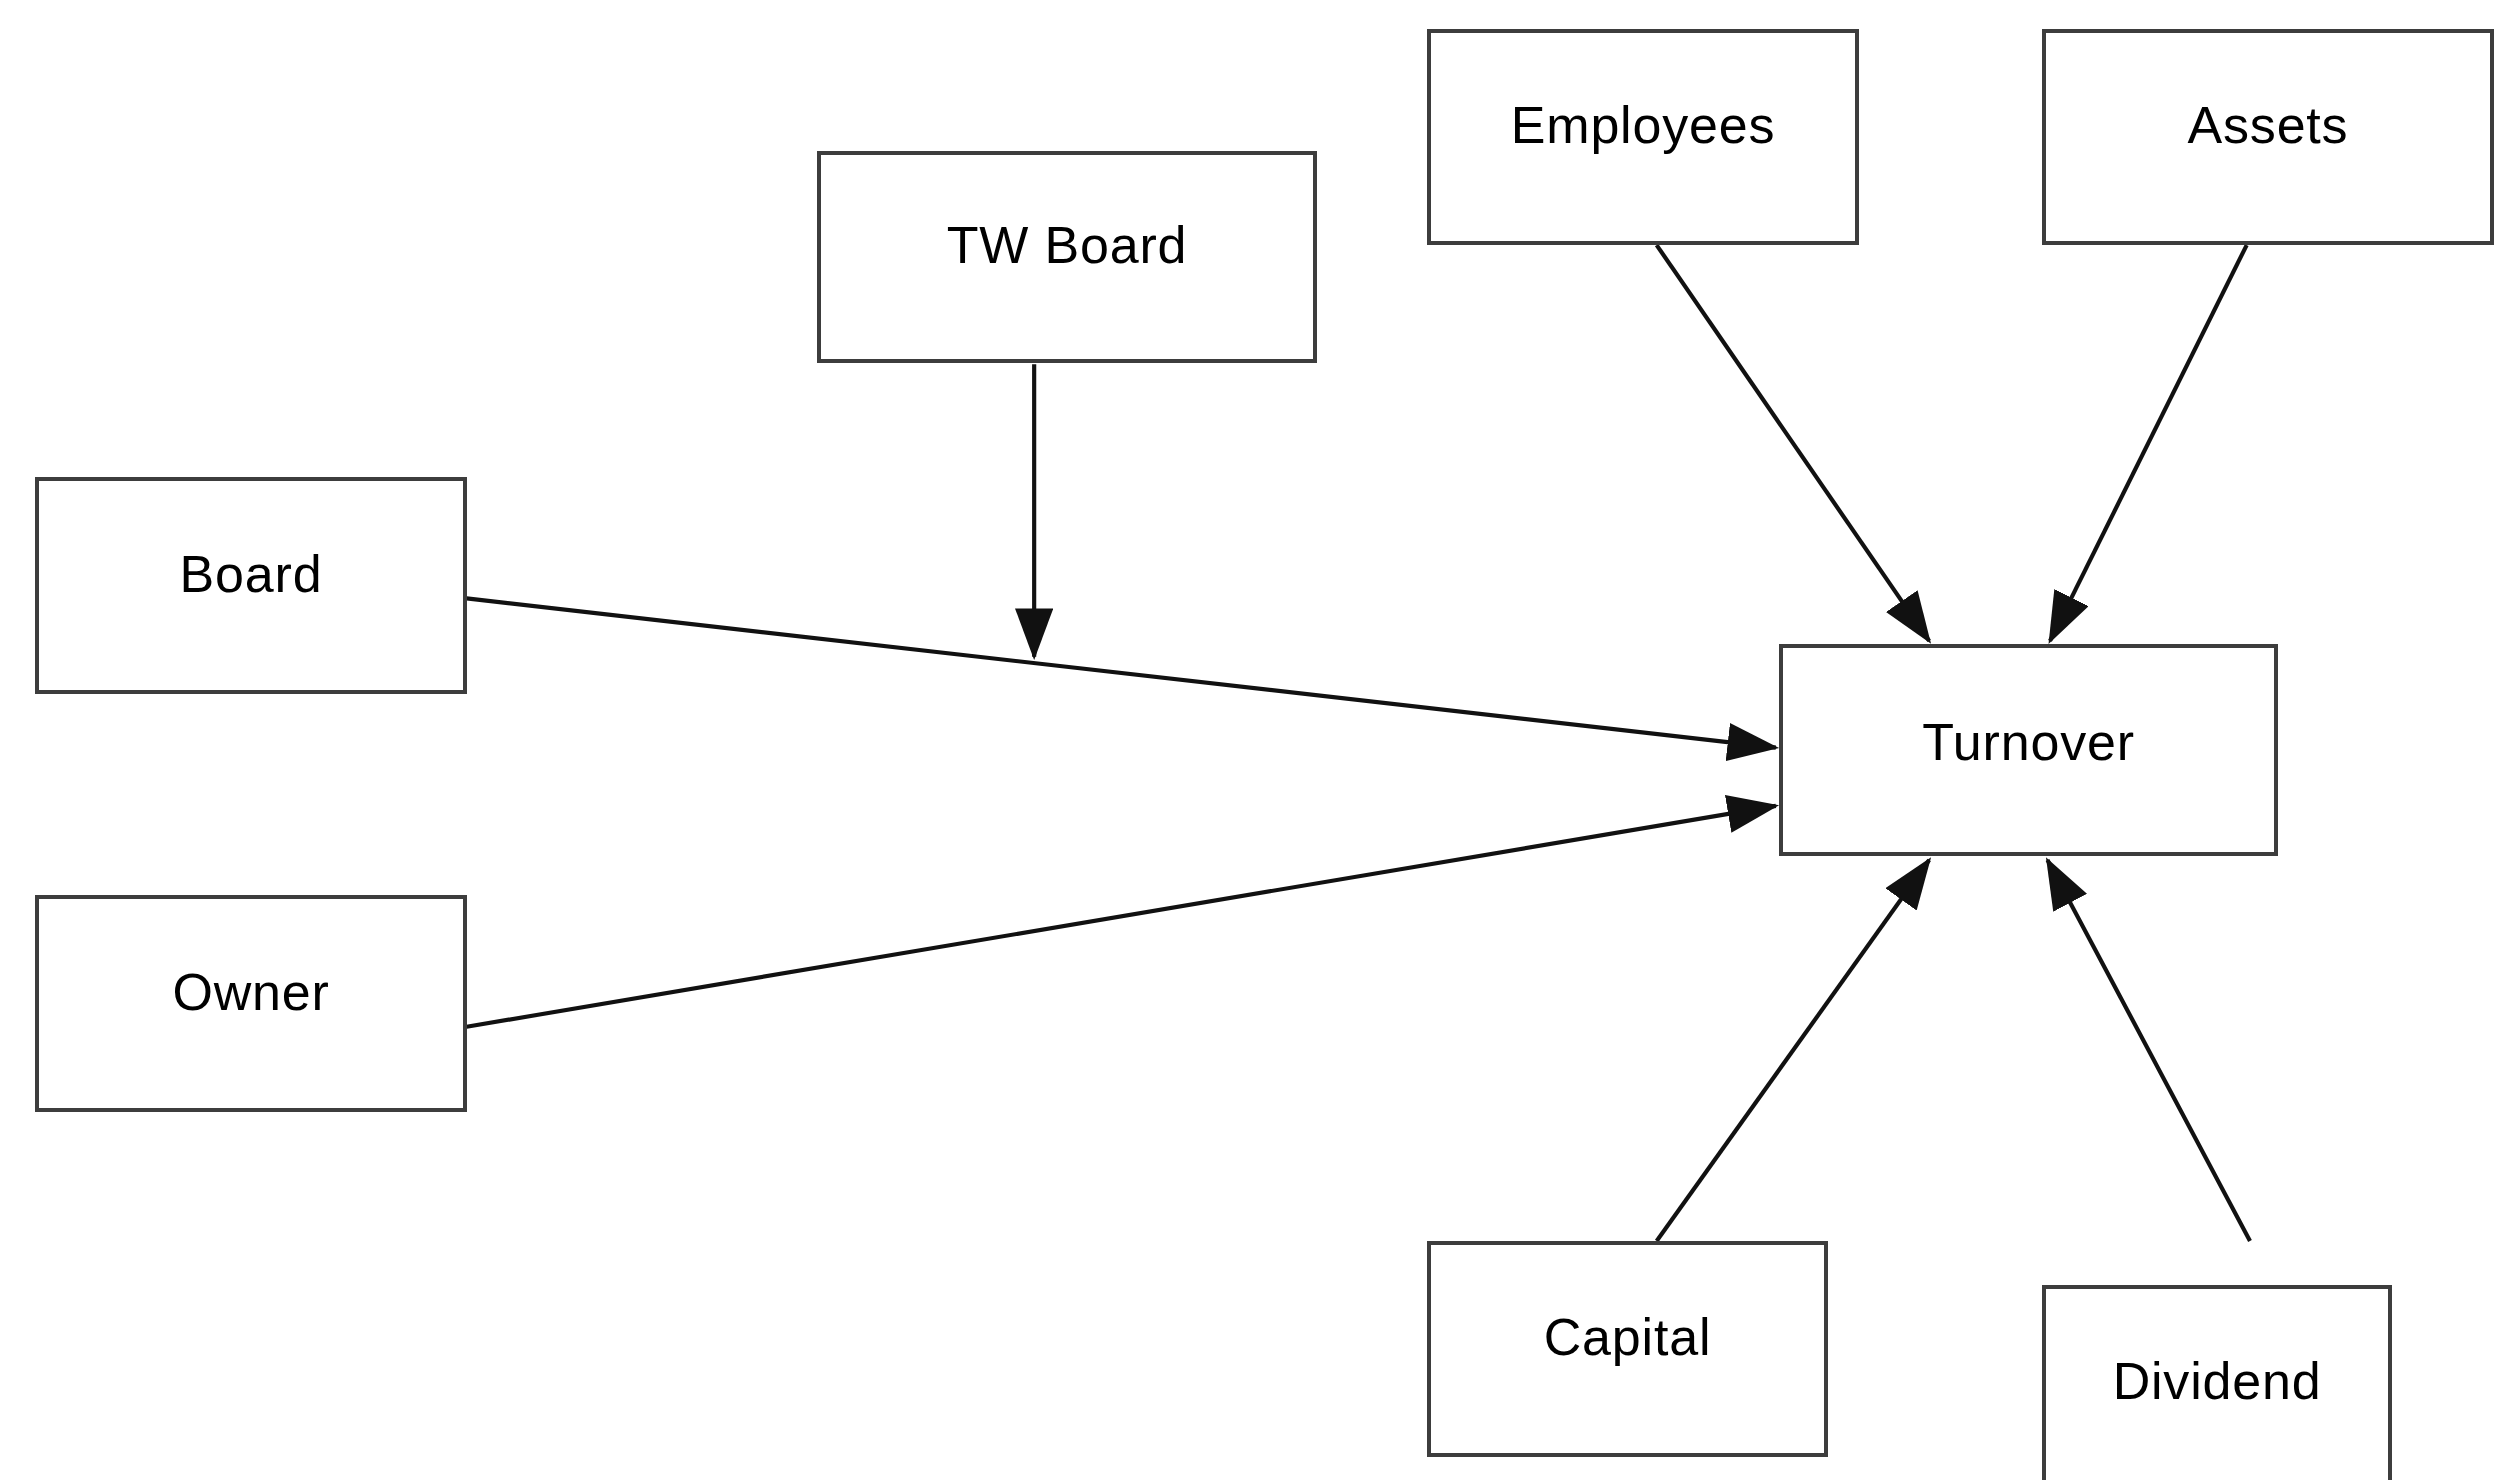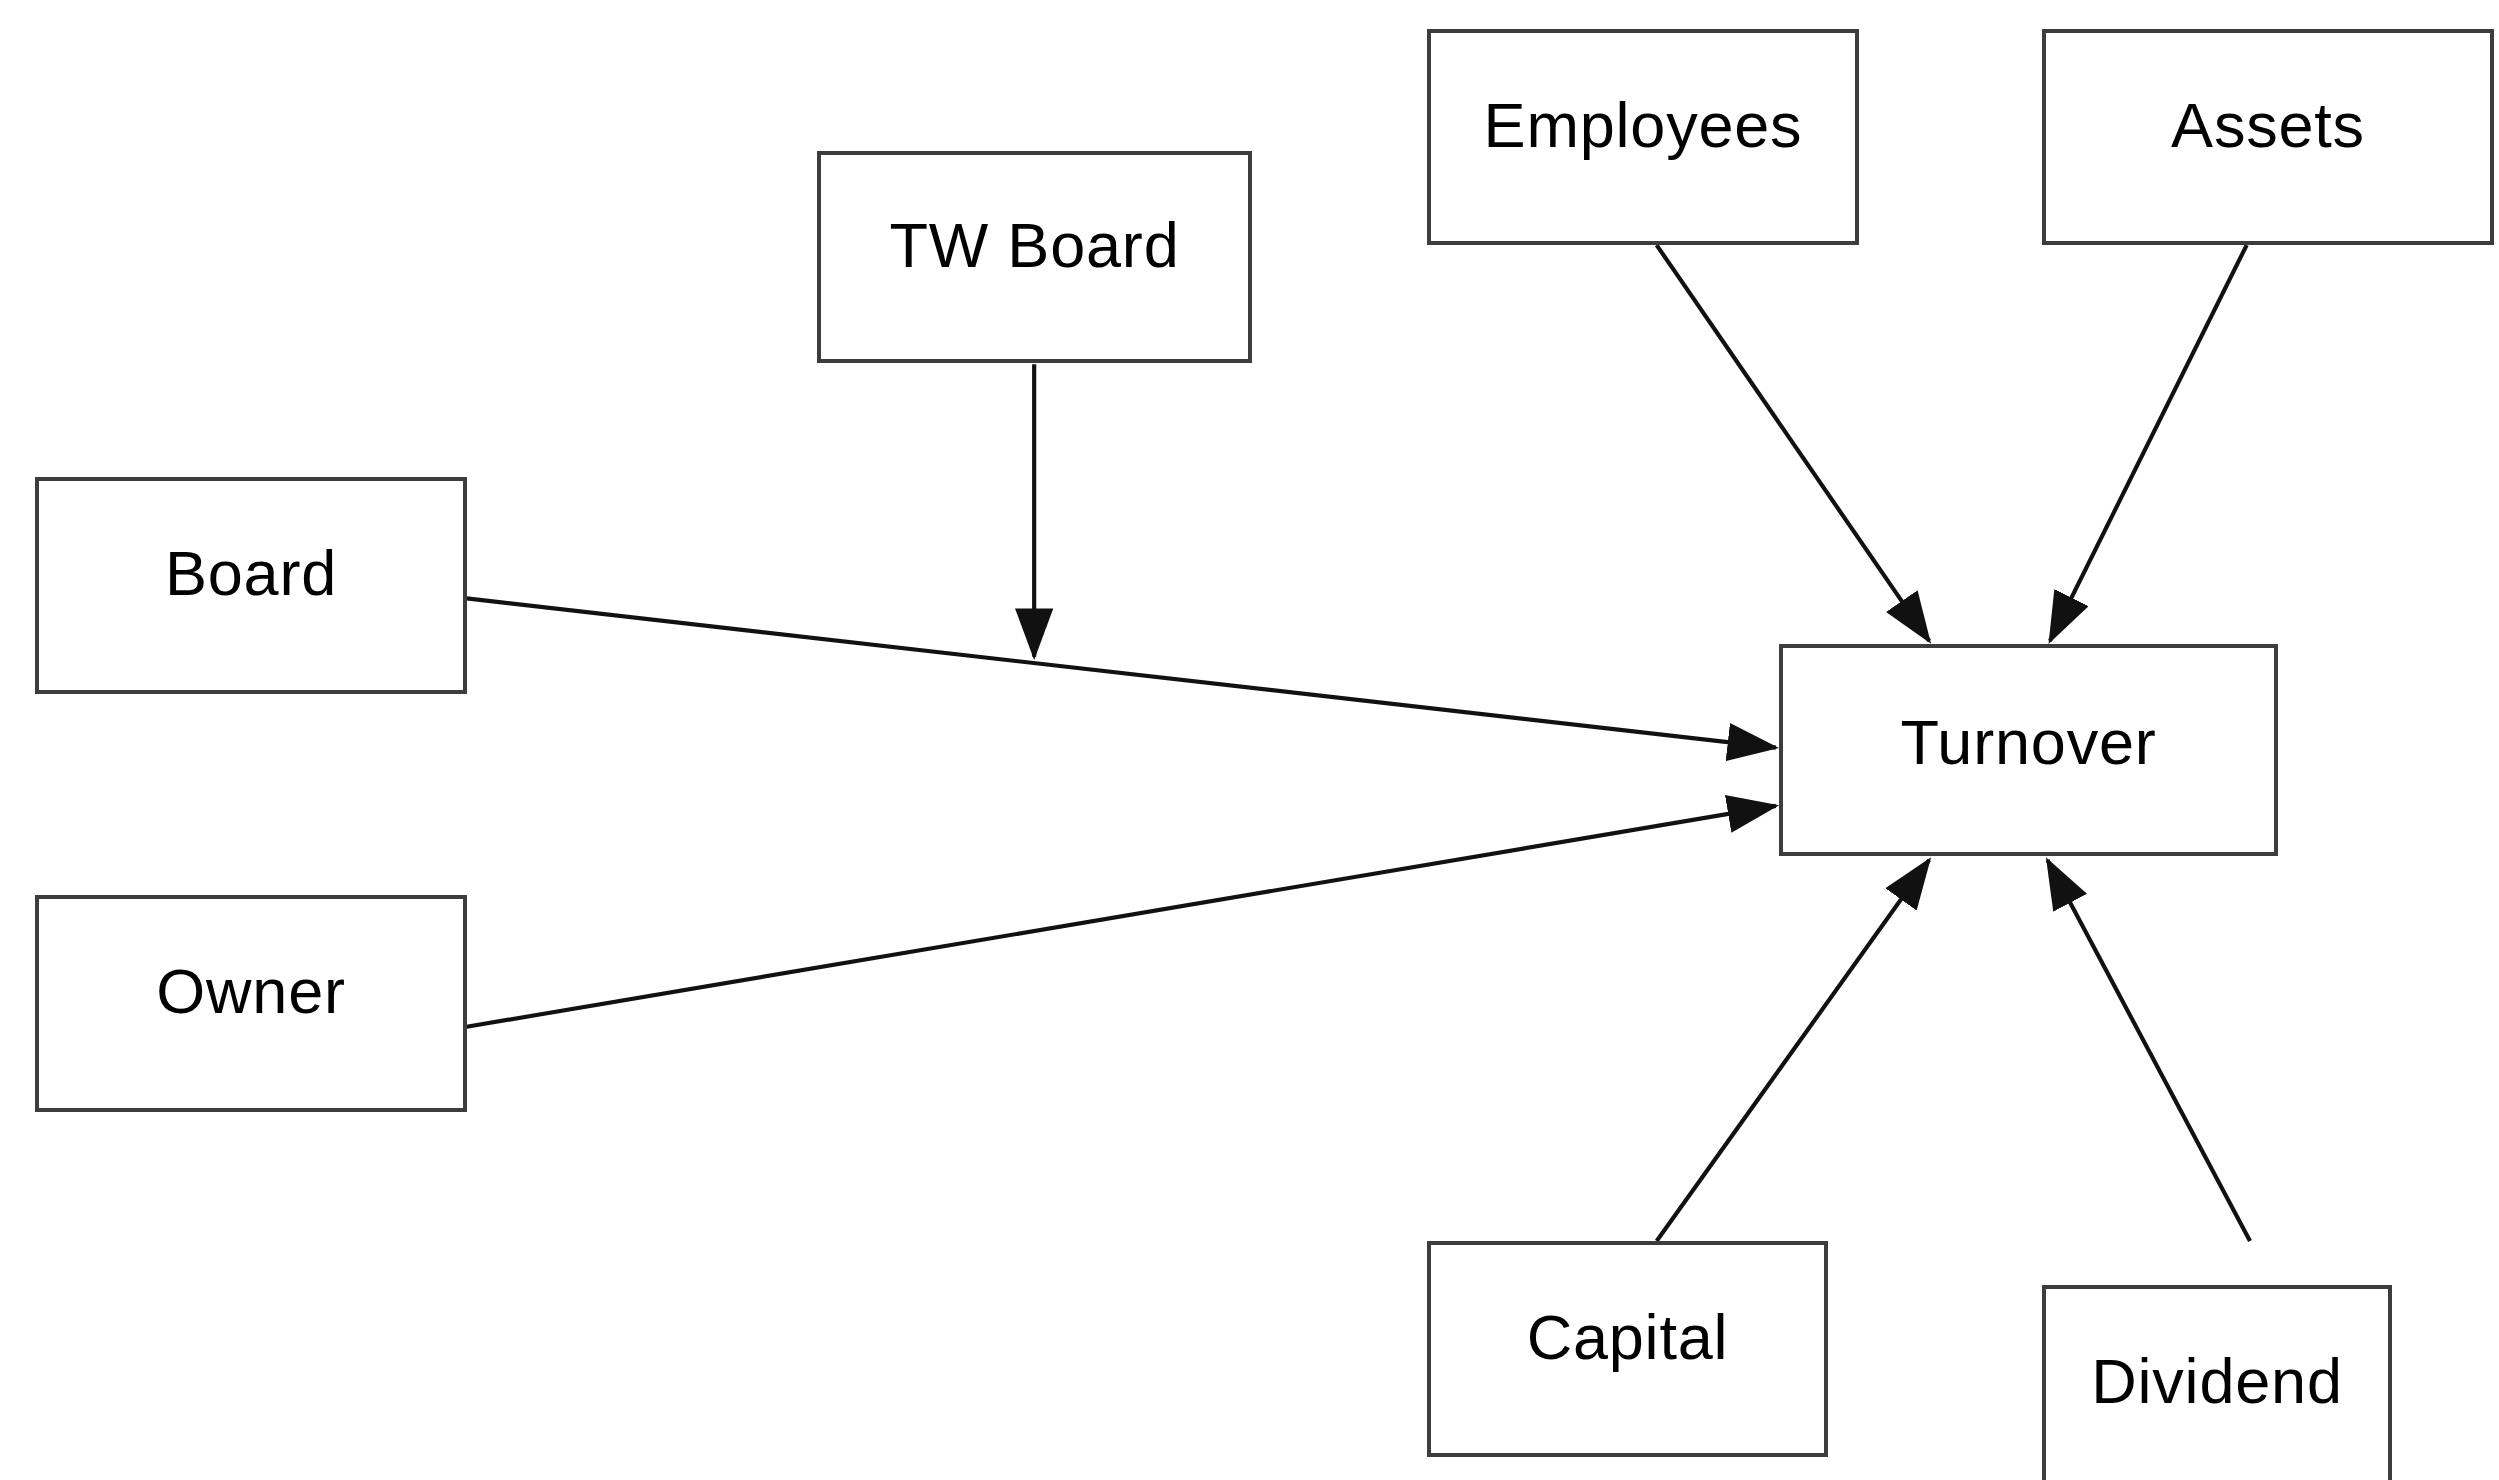--- a/index.html
+++ b/index.html
@@ -25,21 +25,21 @@
   .node {
     position: absolute;
     box-sizing: border-box;
     border: 4.2px solid #3d3d3d;
     background: #ffffff;
     display: flex;
     align-items: center;
     justify-content: center;
   }
   .node .label {
-    font-size: 63px;
+    font-size: 52px;
     color: #000000;
     letter-spacing: 0.8px;
     white-space: nowrap;
     line-height: 1;
     transform: translateY(-11.7px); 
   }
   .node.turnover .label {
     transform: translateY(-8.3px);
   }
 </style>
@@ -63,21 +63,21 @@
 
     <line x1="2696" y1="294" x2="2460" y2="769" stroke="#111111" stroke-width="5" marker-end="url(#arrowhead)"></line>
 
     <line x1="1988" y1="1489" x2="2315" y2="1032" stroke="#111111" stroke-width="5" marker-end="url(#arrowhead)"></line>
 
     <line x1="2700" y1="1489" x2="2457" y2="1032" stroke="#111111" stroke-width="5" marker-end="url(#arrowhead)"></line>
 
     <line x1="1241" y1="437" x2="1241" y2="788" stroke="#111111" stroke-width="5" marker-end="url(#arrowhead)"></line>
   </svg>
 
-  <div class="node" style="left:817px; top:151px; width:435px; height:212px;">
+  <div class="node" style="left:817px; top:151px; width:500px; height:212px;">
     <span class="label">TW Board</span>
   </div>
 
   <div class="node" style="left:35px; top:477px; width:432px; height:217px;align-items:center;">
     <span class="label">Board</span>
   </div>
 
   <div class="node" style="left:35px; top:895px; width:432px; height:217px;">
     <span class="label">Owner</span>
   </div>

